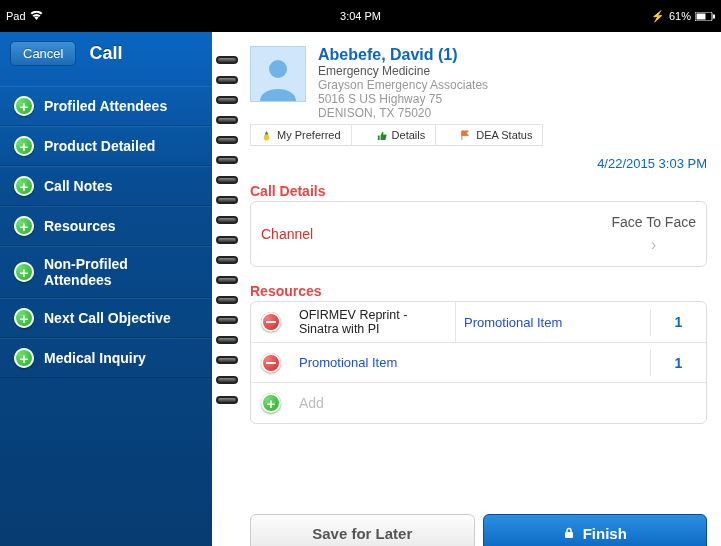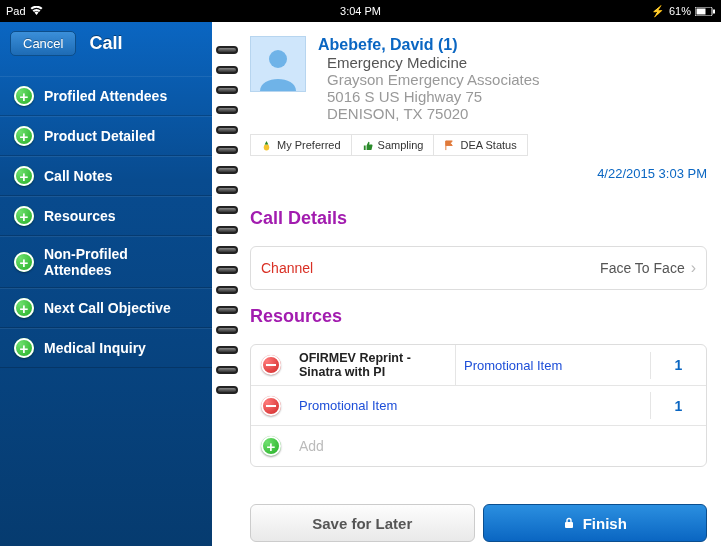--- a/index.html
+++ b/index.html
@@ -1,19 +1,19 @@
 <!DOCTYPE html>
 <html><head>
 <meta charset="utf-8">
 <style>
   * { box-sizing: border-box; margin: 0; padding: 0; font-family: -apple-system, "Helvetica Neue", Arial, sans-serif; }
   html, body { width: 721px; height: 546px; overflow: hidden; background: #fff; }
 
   
-  .status-bar { height: 22px; background: #000; color: #fff; display: flex; align-items: center; font-size: 11px; padding: 0 6px; justify-content: space-between; }
+  .status-bar { height: 32px; background: #000; color: #fff; display: flex; align-items: center; font-size: 11px; padding: 0 6px; justify-content: space-between; }
   .status-left, .status-right { display: flex; align-items: center; gap: 4px; }
   .status-center { position: absolute; left: 50%; transform: translateX(-50%); }
 
   
   .app { display: flex; height: 528px; }
   .sidebar { width: 212px; background: linear-gradient(180deg, #0a66c2 0%, #084b8f 30%, #063b6f 100%); color: #fff; display: flex; flex-direction: column; gap: 8px; }
   .sb-header { display: flex; align-items: center; padding: 8px 10px; position: relative; height: 42px; }
   .cancel-btn { background: linear-gradient(#3b8fd9,#1d6bb5); border: 1px solid #0d4e8a; color: #fff; border-radius: 5px; font-size: 13px; padding: 4px 12px; text-shadow: 0 -1px 0 rgba(0,0,0,.3); }
   .sb-title { position: absolute; left: 50%; transform: translateX(-50%); font-size: 18px; font-weight: 600; text-shadow: 0 -1px 0 rgba(0,0,0,.4); }
   .sb-list { list-style: none; margin-top: 4px; }
@@ -23,43 +23,43 @@
   
   .binding { width: 30px; background: #fff; position: relative; display: flex; flex-direction: column; align-items: center; padding-top: 24px; gap: 12px; }
   .ring { width: 22px; height: 8px; border: 2px solid #222; border-radius: 6px; background: linear-gradient(#888,#333); }
 
   
   .content { flex: 1; background: #fff; padding: 14px 14px 8px 8px; display: flex; flex-direction: column; overflow: hidden; position: relative; }
   .profile { display: flex; gap: 12px; }
   .avatar { width: 56px; height: 56px; background: #cfe6fb; border: 1px solid #b7d5ef; display: flex; align-items: flex-end; justify-content: center; overflow: hidden; }
   .avatar svg { width: 48px; height: 48px; }
   .p-name { color: #0a66c2; font-size: 16px; font-weight: 600; }
-  .p-line { color: #555; font-size: 15px; margin-left: 9px; }
+  .p-line { color: #555; font-size: 12px; }
   .p-line.gray { color: #999; }
 
-  .tag-row { display: flex; gap: 0; margin-top: 12px; border: 1px solid #e3e3e3; border-radius: 0; overflow: hidden; width: fit-content; font-size: 11px; }
+  .tag-row { display: flex; gap: 14px; margin-top: 4px; border: 1px solid #e3e3e3; border-radius: 0; overflow: hidden; width: fit-content; font-size: 11px; }
   .tag { padding: 4px 10px; display: flex; align-items: center; gap: 5px; border-right: 1px solid #e3e3e3; color: #333; }
   .tag:last-child { border-right: none; }
   .ti { width: 11px; height: 11px; display: inline-block; }
 
   .timestamp { color: #0a66c2; font-size: 13px; text-align: right; margin: 10px 0; }
 
-  .section-label { color: #a21caf; font-size: 18px; font-weight: 600; margin: 17px 0; }
+  .section-label { color: #ef4444; font-size: 14px; font-weight: 600; margin: 2px 0; }
   .detail-row { border: 1px solid #ddd; border-radius: 6px; display: flex; align-items: center; justify-content: space-between; padding: 12px 10px; font-size: 14px; }
   .detail-label { color: #d93025; }
-  .detail-value { color: #555; display: flex; align-items: center; gap: 6px; }
+  .detail-value { color: #555; display: flex; align-items: center; gap: 6px; flex-direction: column; }
   .chev { color: #bbb; font-size: 16px; }
 
   .res-table { border: 1px solid #ddd; border-radius: 6px; overflow: hidden; }
   .res-row { display: flex; align-items: center; border-bottom: 1px solid #e5e5e5; min-height: 40px; }
   .res-row:last-child { border-bottom: none; }
   .res-icon-cell { width: 40px; display: flex; align-items: center; justify-content: center; }
   .minus-icon { width: 20px; height: 20px; border-radius: 50%; background: radial-gradient(circle at 30% 30%, #ff7a7a, #c91a1a); display: flex; align-items: center; justify-content: center; box-shadow: inset 0 0 0 2px #fff, 0 1px 2px rgba(0,0,0,.3); }
   .minus-icon::after { content:""; width:10px; height:2px; background:#fff; }
-  .res-name { flex: 0 0 165px; padding: 6px 8px; font-size: 12.5px; font-weight: 700; color: #222; border-right: 1px solid #e5e5e5; }
+  .res-name { flex: 0 0 165px; padding: 6px 8px; font-size: 12.5px; font-weight: 400; color: #222; border-right: 1px solid #e5e5e5; }
   .res-type { flex: 1; padding: 6px 8px; font-size: 13px; color: #1d4ed8; border-right: 1px solid #e5e5e5; }
   .res-qty { width: 55px; text-align: center; font-size: 14px; font-weight: 600; color: #0a66c2; }
   .res-add { flex: 1; color: #bbb; font-size: 14px; padding: 8px; }
 
   .footer { margin-top: auto; display: flex; gap: 8px; padding-top: 10px; text-align: center; }
   .btn { flex: 1; height: 38px; border-radius: 6px; font-size: 15px; font-weight: 600; display: flex; align-items: center; justify-content: center; gap: 8px; cursor: pointer; }
   .btn-secondary { background: linear-gradient(#fdfdfd,#e9e9e9); border: 1px solid #ccc; color: #555; }
   .btn-primary { background: linear-gradient(#2b8fe0,#0a66c2); border: 1px solid #0a4e8f; color: #fff; }
   .lock { width: 12px; height: 12px; }
 </style>
@@ -166,21 +166,21 @@
         <svg class="ti" viewBox="0 0 12 12">
             <ellipse cx="6" cy="8" rx="3" ry="3.5" fill="#f4c430"></ellipse>
             <path d="M6 1 L4 5 L8 5 Z" fill="#2a8a2a"></path>
           </svg>
         <span>My Preferred</span>
       </div>
       <div class="tag">
         <svg class="ti" viewBox="0 0 12 12">
             <path d="M2 6 h2 v5 h-2 Z M5 11 V6 l2-4 c1 0 1.5 1 1 2 l-0.5 1 h3 c0.5 0 1 0.5 1 1 l-1 4 c0 0.5-0.5 1-1 1 Z" fill="#2a8a2a"></path>
           </svg>
-        <span>Sampling</span>
+        <span>Details</span>
       </div>
       <div class="tag">
         <svg class="ti" viewBox="0 0 12 12">
             <path d="M2 1 v10 M2 1 h7 l-2 2.5 l2 2.5 h-7 Z" fill="#e07a3a" stroke="#e07a3a"></path>
           </svg>
         <span>DEA Status</span>
       </div>
     </div>
 
     <div class="timestamp">4/22/2015 3:03 PM</div>

